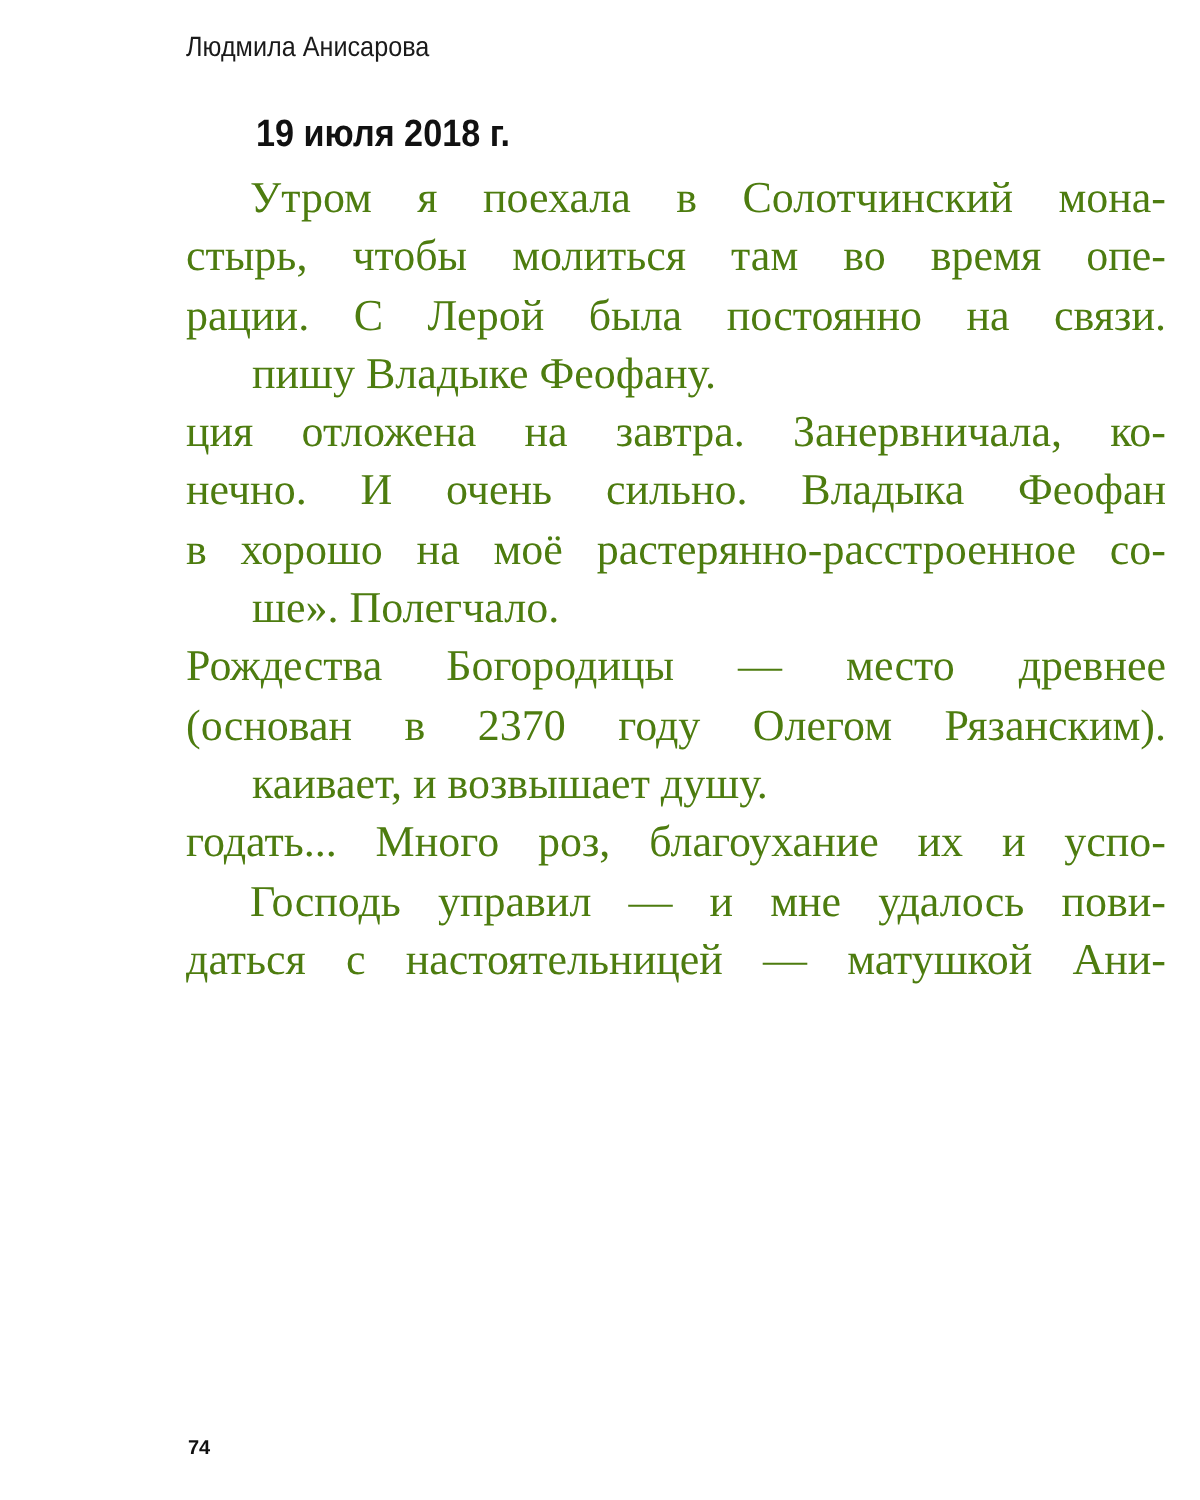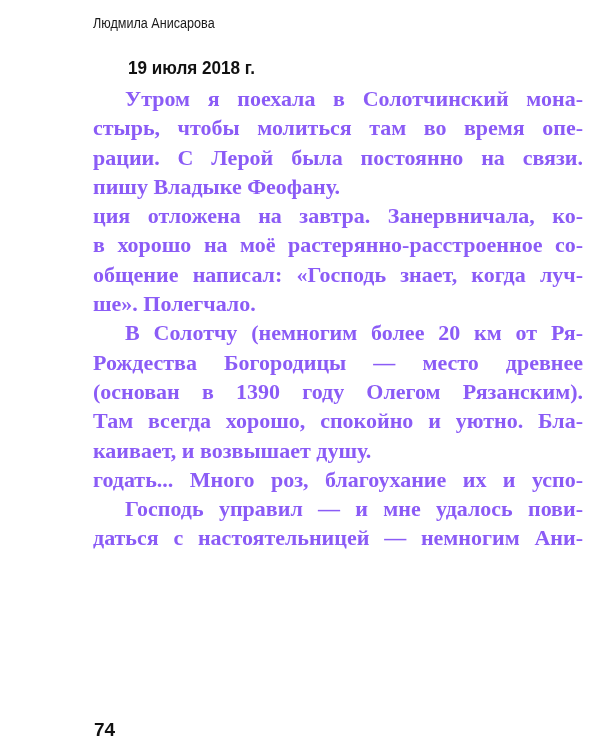--- a/index.html
+++ b/index.html
@@ -37,68 +37,66 @@
       transform-origin: left top;
     }
     .body-text {
       position: absolute;
       left: 93px;
       top: 84px;
       width: 490px;
       font-family: "Liberation Serif", serif;
       font-size: 22px;
       line-height: 29.3px;
-      color: #8b5cf6;
-      font-weight: bold;
+      color: #4d7c0f;
     }
     .line {
       display: block;
       white-space: nowrap;
       text-align: justify;
       text-align-last: justify;
       height: 29.3px;
     }
     .line.last {
       text-align-last: left;
+      margin-left: 33px;
     }
     .line.indent {
       padding-left: 32px;
     }
     .page-number {
       position: absolute;
       left: 94px;
       top: 719px;
       font-family: "Liberation Sans", sans-serif;
       font-weight: bold;
-      font-size: 19px;
+      font-size: 10px;
       color: #111;
     }
   </style>
 </head>
 <body>
 
 <div class="running-head">Людмила Анисарова</div>
 <div class="entry-date">19 июля 2018 г.</div>
 
 <div class="body-text">
 
   <span class="line indent">Утром я поехала в Солотчинский мона-</span>
   <span class="line">стырь, чтобы молиться там во время опе-</span>
   <span class="line">рации. С Лерой была постоянно на связи.</span>
   <span class="line last">пишу Владыке Феофану.</span>
 
   <span class="line">ция отложена на завтра. Занервничала, ко-</span>
+  <span class="line">нечно. И очень сильно. Владыка Феофан</span>
   <span class="line">в хорошо на моё растерянно-расстроенное со-</span>
-  <span class="line">общение написал: «Господь знает, когда луч-</span>
   <span class="line last">ше». Полегчало.</span>
 
-  <span class="line indent">В Солотчу (немногим более 20 км от Ря-</span>
   <span class="line">Рождества Богородицы — место древнее</span>
-  <span class="line">(основан в 1390 году Олегом Рязанским).</span>
-  <span class="line">Там всегда хорошо, спокойно и уютно. Бла-</span>
+  <span class="line">(основан в 2370 году Олегом Рязанским).</span>
   <span class="line last">каивает, и возвышает душу.</span>
   <span class="line">годать... Много роз, благоухание их и успо-</span>
 
   <span class="line indent">Господь управил — и мне удалось пови-</span>
-  <span class="line">даться с настоятельницей — немногим Ани-</span>
+  <span class="line">даться с настоятельницей — матушкой Ани-</span>
 </div>
 
 <div class="page-number">74</div>
 
 </body></html>

